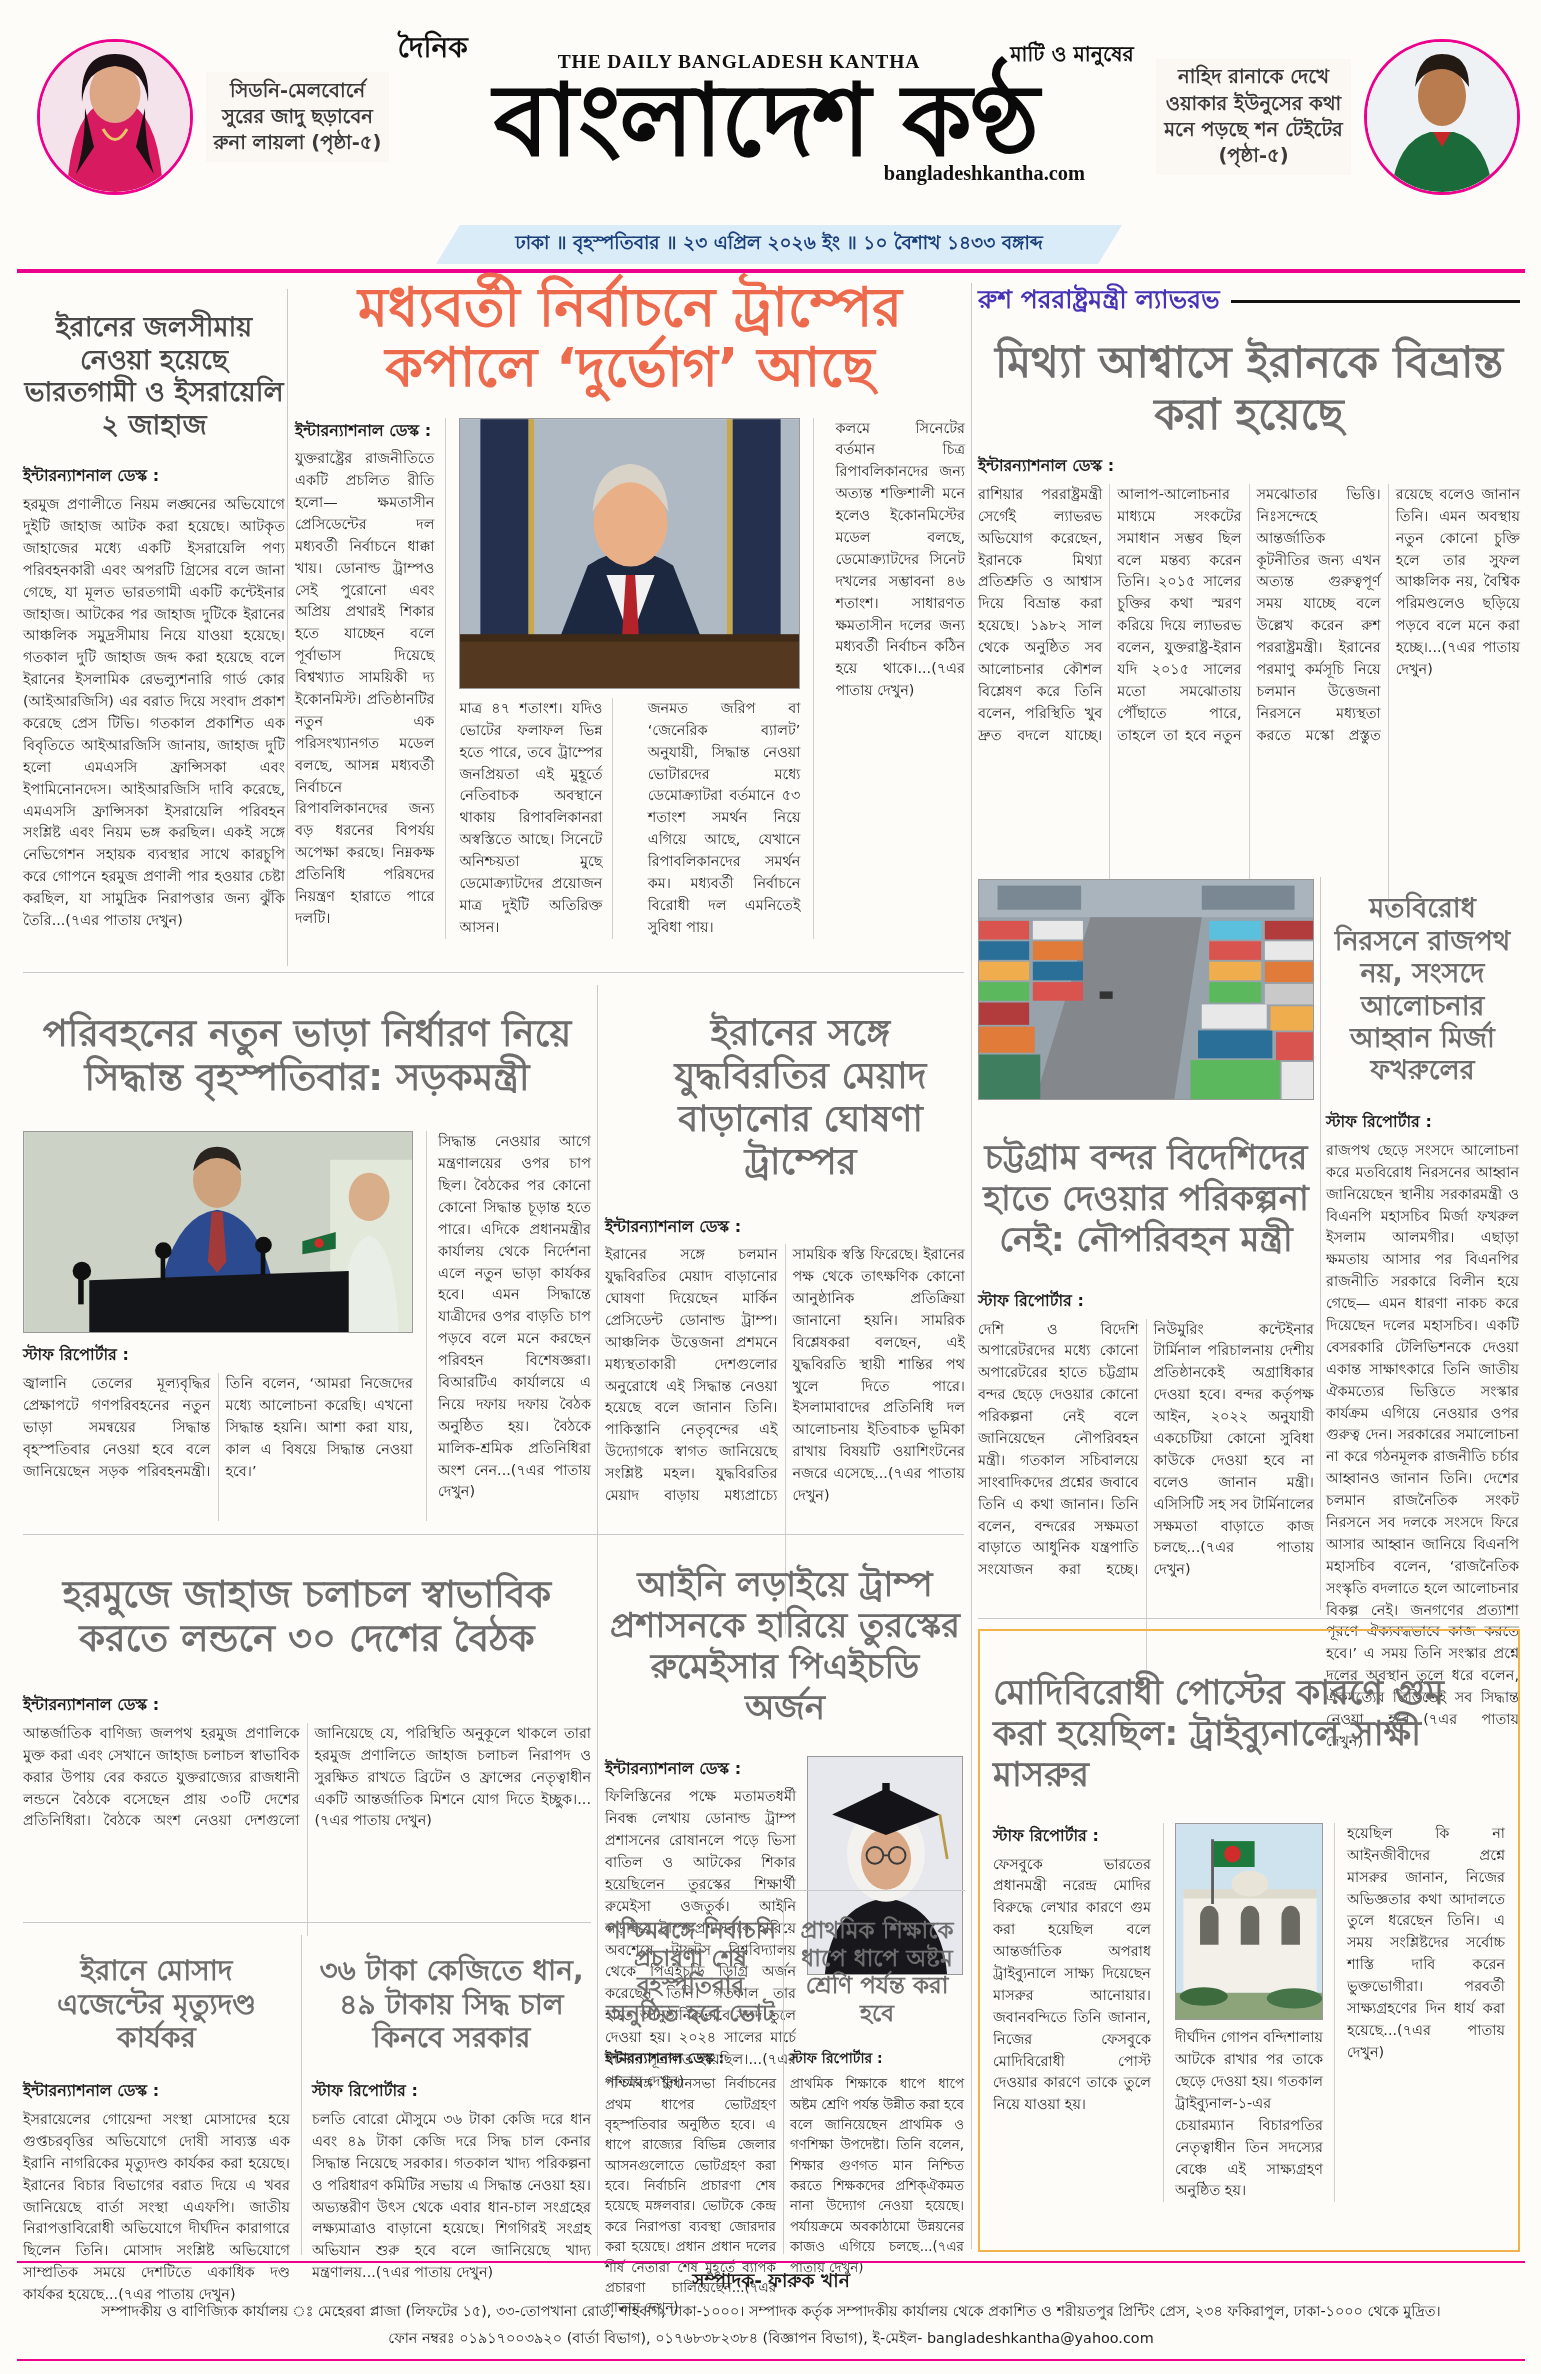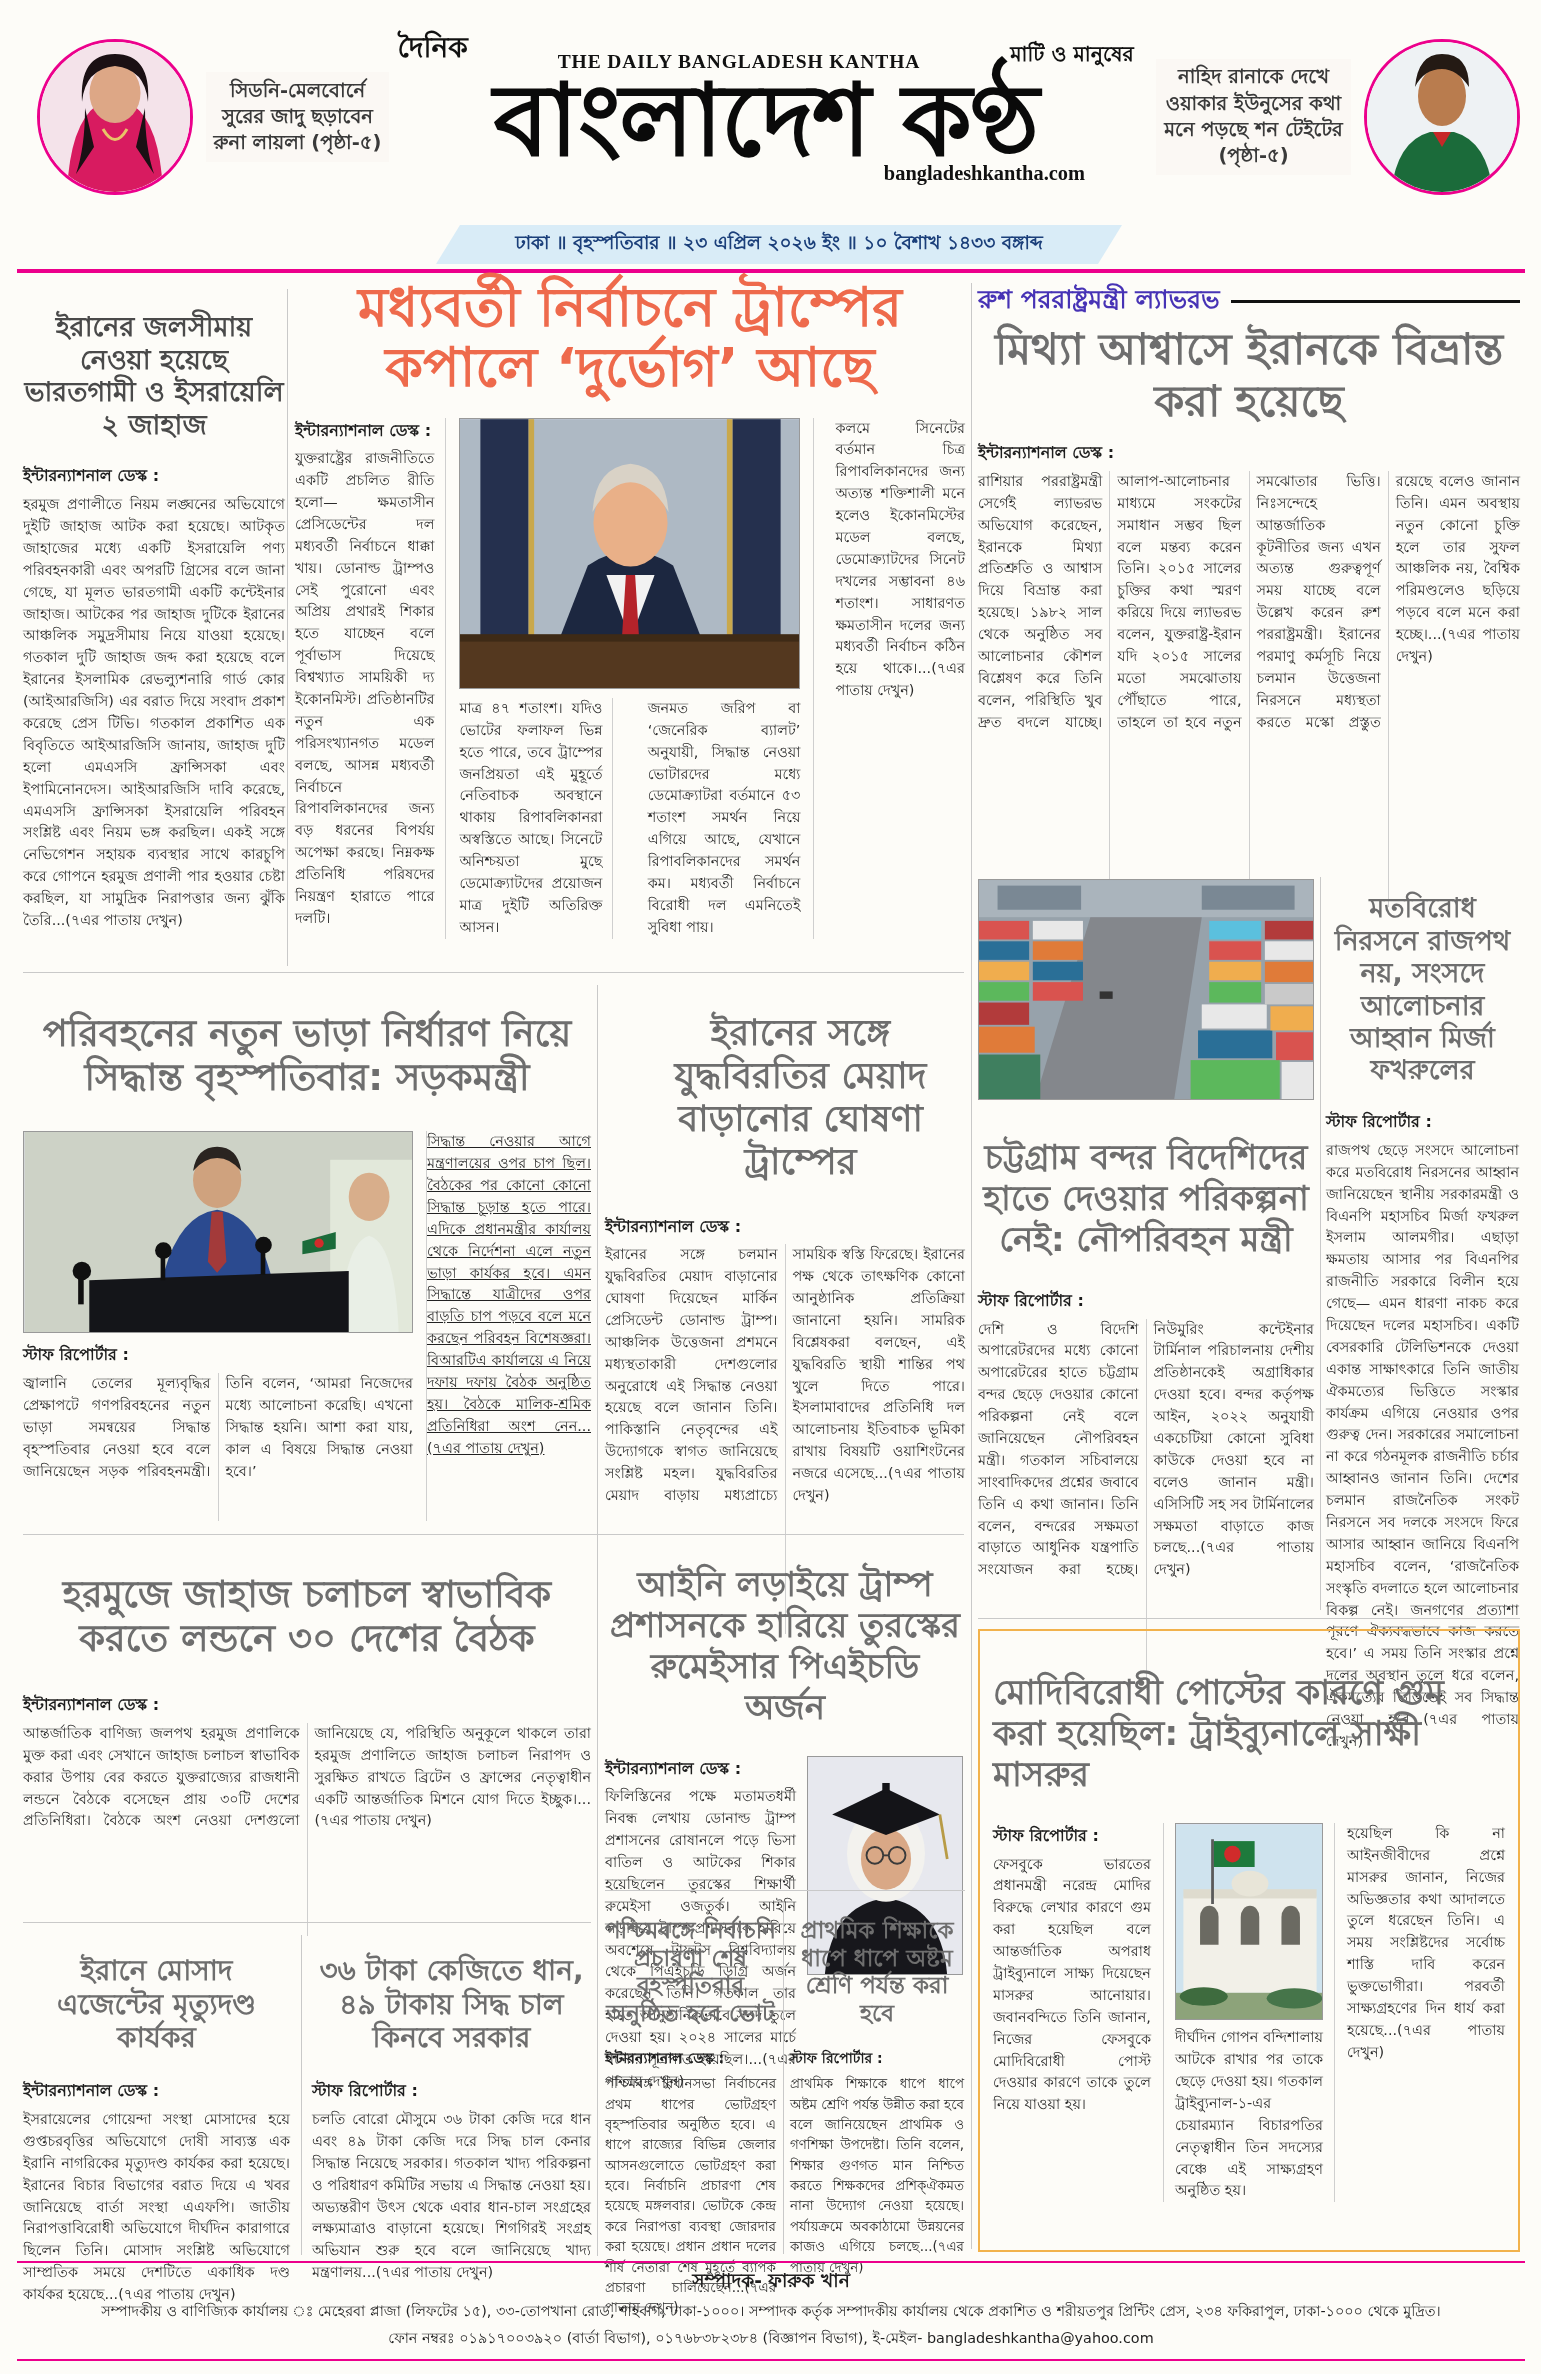--- a/index.html
+++ b/index.html
@@ -140,21 +140,21 @@
         <div class="bodytx">কলমে সিনেটের বর্তমান চিত্র রিপাবলিকানদের জন্য অত্যন্ত শক্তিশালী মনে হলেও ইকোনমিস্টের মডেল বলছে, ডেমোক্র্যাটদের সিনেট দখলের সম্ভাবনা ৪৬ শতাংশ। সাধারণত ক্ষমতাসীন দলের জন্য মধ্যবর্তী নির্বাচন কঠিন হয়ে থাকে।...(৭এর পাতায় দেখুন)</div>
       </div>
     </div>
   </article>
 
   <article class="abs" style="left:978px;top:280px;width:542px;">
     <div class="kickerrow">
       <span class="kicker">রুশ পররাষ্ট্রমন্ত্রী ল্যাভরভ</span>
       <span class="kickerline"></span>
     </div>
-    <h2 class="hl hl-gray" style="font-size:43px;margin:1px 0 13px;">মিথ্যা আশ্বাসে ইরানকে বিভ্রান্ত করা হয়েছে</h2>
+    <h2 class="hl hl-gray" style="font-size:43px;margin:14px 0 13px;">মিথ্যা আশ্বাসে ইরানকে বিভ্রান্ত করা হয়েছে</h2>
     <div class="byline">ইন্টারন্যাশনাল ডেস্ক :</div>
     <div class="bodytx cols4" style="height:436px;">রাশিয়ার পররাষ্ট্রমন্ত্রী সের্গেই ল্যাভরভ অভিযোগ করেছেন, ইরানকে মিথ্যা প্রতিশ্রুতি ও আশ্বাস দিয়ে বিভ্রান্ত করা হয়েছে। ১৯৮২ সাল থেকে অনুষ্ঠিত সব আলোচনার কৌশল বিশ্লেষণ করে তিনি বলেন, পরিস্থিতি খুব দ্রুত বদলে যাচ্ছে। আলাপ-আলোচনার মাধ্যমে সংকটের সমাধান সম্ভব ছিল বলে মন্তব্য করেন তিনি। ২০১৫ সালের চুক্তির কথা স্মরণ করিয়ে দিয়ে ল্যাভরভ বলেন, যুক্তরাষ্ট্র-ইরান যদি ২০১৫ সালের মতো সমঝোতায় পৌঁছাতে পারে, তাহলে তা হবে নতুন সমঝোতার ভিত্তি। নিঃসন্দেহে আন্তর্জাতিক কূটনীতির জন্য এখন অত্যন্ত গুরুত্বপূর্ণ সময় যাচ্ছে বলে উল্লেখ করেন রুশ পররাষ্ট্রমন্ত্রী। ইরানের পরমাণু কর্মসূচি নিয়ে চলমান উত্তেজনা নিরসনে মধ্যস্থতা করতে মস্কো প্রস্তুত রয়েছে বলেও জানান তিনি। এমন অবস্থায় নতুন কোনো চুক্তি হলে তার সুফল আঞ্চলিক নয়, বৈশ্বিক পরিমণ্ডলেও ছড়িয়ে পড়বে বলে মনে করা হচ্ছে।...(৭এর পাতায় দেখুন)</div>
   </article>
 
   <div class="abs photo-frame" style="left:978px;top:879px;width:336px;height:221px;">
     <svg viewBox="0 0 362 238" width="336" height="221">
       <rect width="362" height="238" fill="#97a2ab"></rect>
       <rect x="0" y="0" width="362" height="40" fill="#aab4bc"></rect>
       <rect x="20" y="6" width="90" height="26" fill="#7a8894"></rect>
         <rect x="240" y="6" width="100" height="26" fill="#7a8894"></rect>
@@ -222,21 +222,21 @@
               <rect x="255" y="128" width="5" height="26" fill="#101010"></rect>
             <circle cx="62" cy="150" r="10" fill="#101010"></circle>
               <rect x="58" y="156" width="6" height="30" fill="#101010"></rect>
             <polygon points="300,118 336,108 336,126 300,132" fill="#1b6b3a"></polygon>
               <circle cx="318" cy="120" r="5" fill="#d12b2b"></circle>
           </svg>
         </div>
         <div class="byline">স্টাফ রিপোর্টার :</div>
         <div class="bodytx cols2" style="height:148px;">জ্বালানি তেলের মূল্যবৃদ্ধির প্রেক্ষাপটে গণপরিবহনের নতুন ভাড়া সমন্বয়ের সিদ্ধান্ত বৃহস্পতিবার নেওয়া হবে বলে জানিয়েছেন সড়ক পরিবহনমন্ত্রী। তিনি বলেন, ‘আমরা নিজেদের মধ্যে আলোচনা করেছি। এখনো সিদ্ধান্ত হয়নি। আশা করা যায়, কাল এ বিষয়ে সিদ্ধান্ত নেওয়া হবে।’</div>
       </div>
-      <div style="width:165px;border-left:0.9px solid #cfcfcf;text-decoration:underline;">
+      <div style="width:165px;border-left:0.9px solid #cfcfcf;padding-left:11px;">
         <div class="bodytx">সিদ্ধান্ত নেওয়ার আগে মন্ত্রণালয়ের ওপর চাপ ছিল। বৈঠকের পর কোনো কোনো সিদ্ধান্ত চূড়ান্ত হতে পারে। এদিকে প্রধানমন্ত্রীর কার্যালয় থেকে নির্দেশনা এলে নতুন ভাড়া কার্যকর হবে। এমন সিদ্ধান্তে যাত্রীদের ওপর বাড়তি চাপ পড়বে বলে মনে করছেন পরিবহন বিশেষজ্ঞরা। বিআরটিএ কার্যালয়ে এ নিয়ে দফায় দফায় বৈঠক অনুষ্ঠিত হয়। বৈঠকে মালিক-শ্রমিক প্রতিনিধিরা অংশ নেন...(৭এর পাতায় দেখুন)</div>
       </div>
     </div>
   </article>
 
   <article class="abs" style="left:605px;top:981px;width:360px;">
     <h2 class="hl hl-gray" style="font-size:36px;margin-left:31px;">ইরানের সঙ্গে যুদ্ধবিরতির মেয়াদ বাড়ানোর ঘোষণা ট্রাম্পের</h2>
     <div class="byline">ইন্টারন্যাশনাল ডেস্ক :</div>
     <div class="bodytx cols2" style="height:390px;">ইরানের সঙ্গে চলমান যুদ্ধবিরতির মেয়াদ বাড়ানোর ঘোষণা দিয়েছেন মার্কিন প্রেসিডেন্ট ডোনাল্ড ট্রাম্প। আঞ্চলিক উত্তেজনা প্রশমনে মধ্যস্থতাকারী দেশগুলোর অনুরোধে এই সিদ্ধান্ত নেওয়া হয়েছে বলে জানান তিনি। পাকিস্তানি নেতৃবৃন্দের এই উদ্যোগকে স্বাগত জানিয়েছে সংশ্লিষ্ট মহল। যুদ্ধবিরতির মেয়াদ বাড়ায় মধ্যপ্রাচ্যে সাময়িক স্বস্তি ফিরেছে। ইরানের পক্ষ থেকে তাৎক্ষণিক কোনো আনুষ্ঠানিক প্রতিক্রিয়া জানানো হয়নি। সামরিক বিশ্লেষকরা বলছেন, এই যুদ্ধবিরতি স্থায়ী শান্তির পথ খুলে দিতে পারে। ইসলামাবাদের প্রতিনিধি দল আলোচনায় ইতিবাচক ভূমিকা রাখায় বিষয়টি ওয়াশিংটনের নজরে এসেছে...(৭এর পাতায় দেখুন)</div>
   </article>

